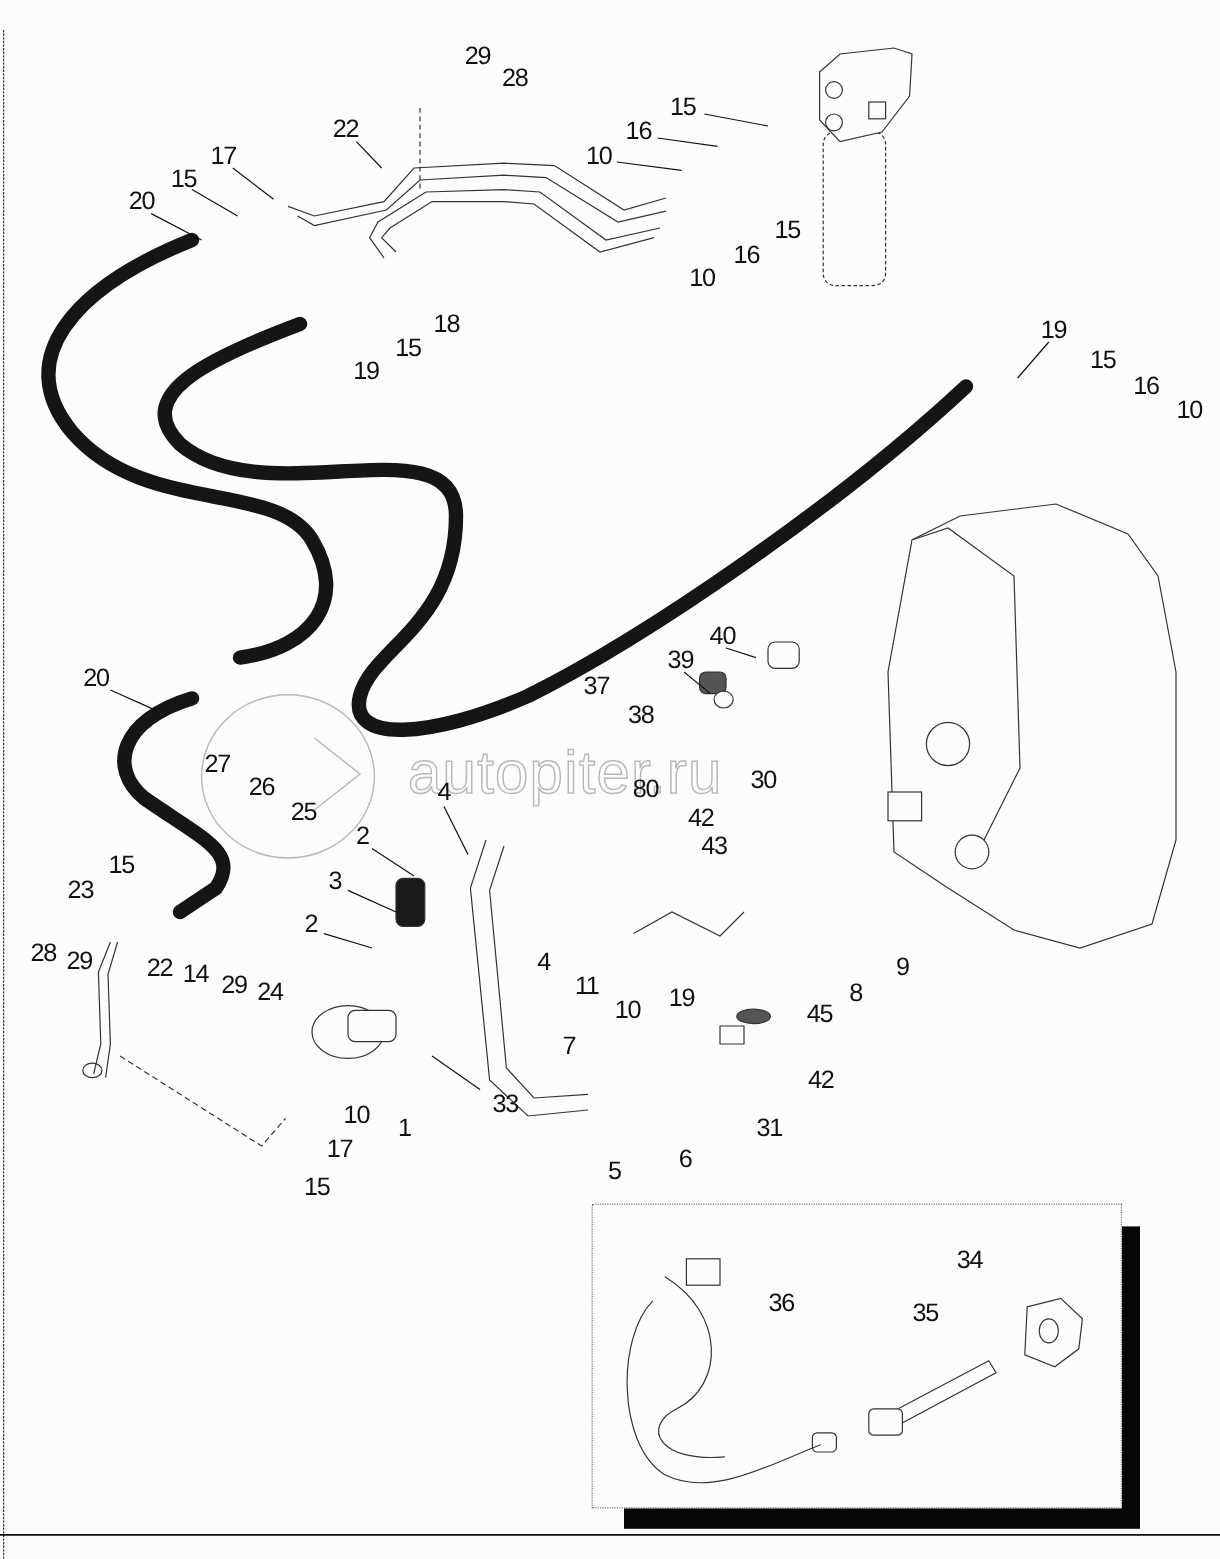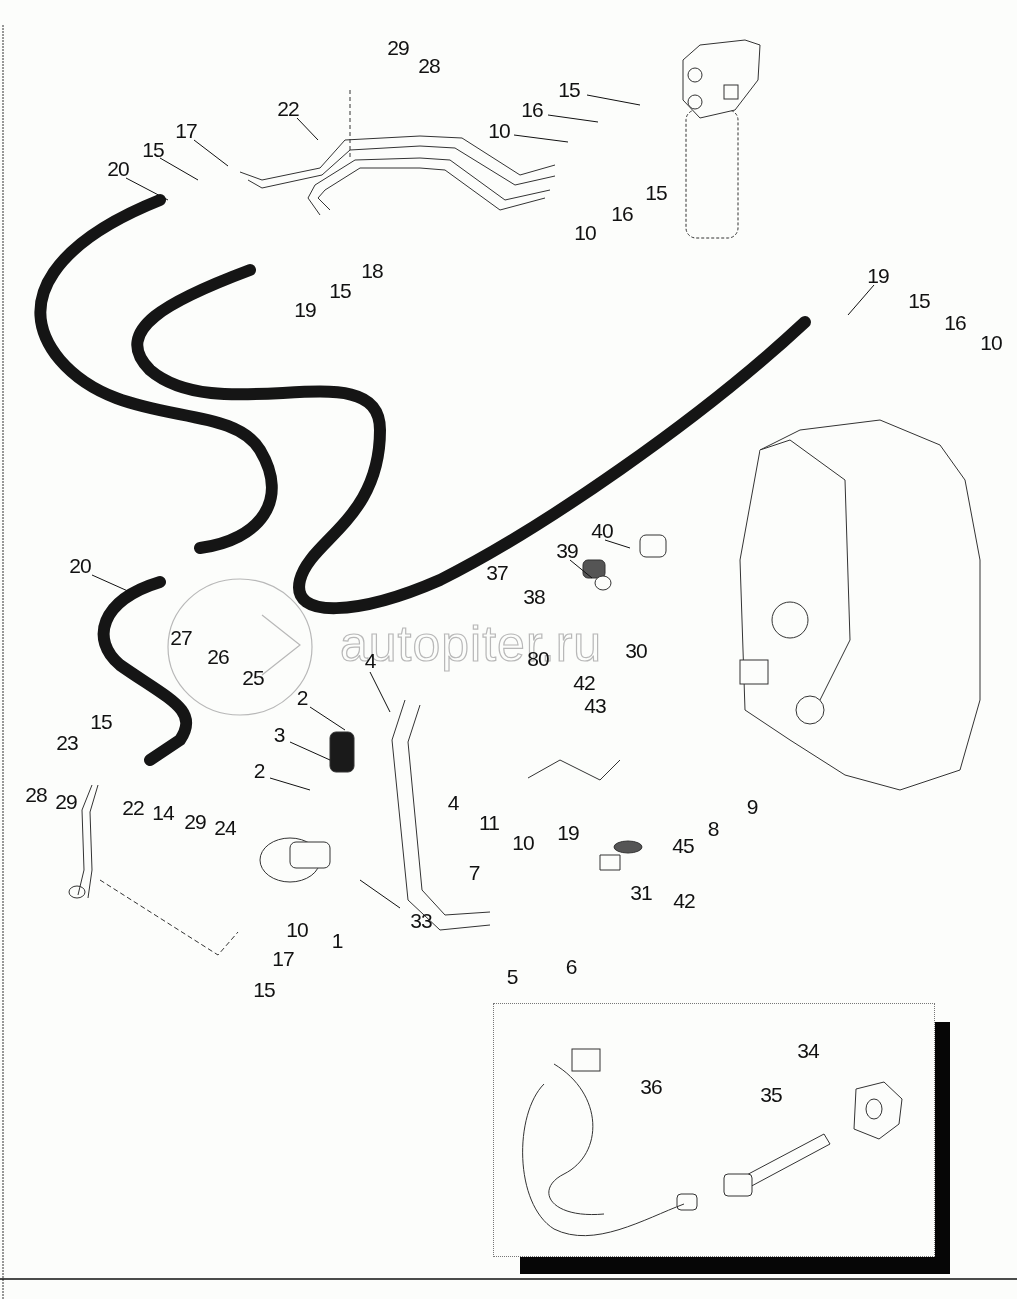--- a/index.html
+++ b/index.html
@@ -164,21 +164,21 @@
   <span class="lbl" style="left:101px;top:721px">15</span>
   <span class="lbl" style="left:67px;top:742px">23</span>
   <span class="lbl" style="left:36px;top:794px">28</span>
   <span class="lbl" style="left:66px;top:801px">29</span>
   <span class="lbl" style="left:133px;top:807px">22</span>
   <span class="lbl" style="left:163px;top:812px">14</span>
   <span class="lbl" style="left:195px;top:821px">29</span>
   <span class="lbl" style="left:225px;top:827px">24</span>
   <span class="lbl" style="left:474px;top:872px">7</span>
   <span class="lbl" style="left:684px;top:900px">42</span>
-  <span class="lbl" style="left:641px;top:892px">31</span>
+  <span class="lbl" style="left:641px;top:940px">31</span>
   <span class="lbl" style="left:421px;top:920px">33</span>
   <span class="lbl" style="left:297px;top:929px">10</span>
   <span class="lbl" style="left:337px;top:940px">1</span>
   <span class="lbl" style="left:283px;top:958px">17</span>
   <span class="lbl" style="left:264px;top:989px">15</span>
   <span class="lbl" style="left:571px;top:966px">6</span>
   <span class="lbl" style="left:512px;top:976px">5</span>
   <span class="lbl" style="left:808px;top:1050px">34</span>
   <span class="lbl" style="left:651px;top:1086px">36</span>
   <span class="lbl" style="left:771px;top:1094px">35</span>

